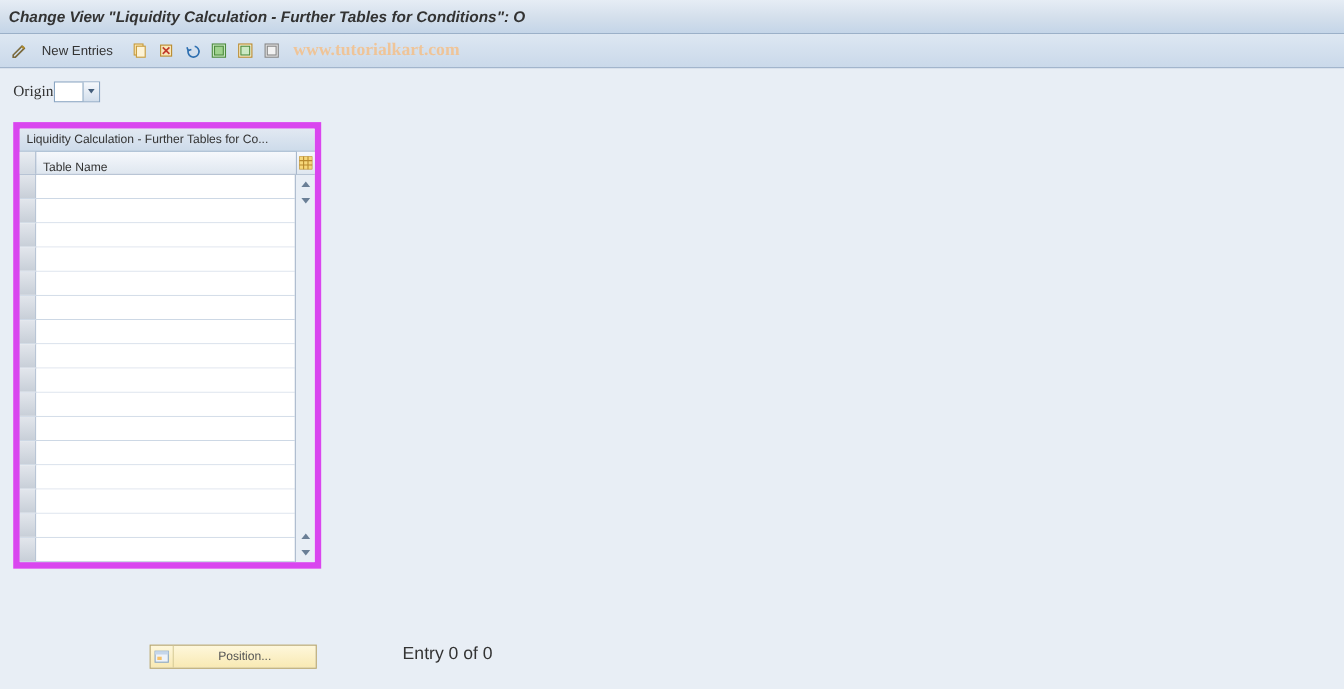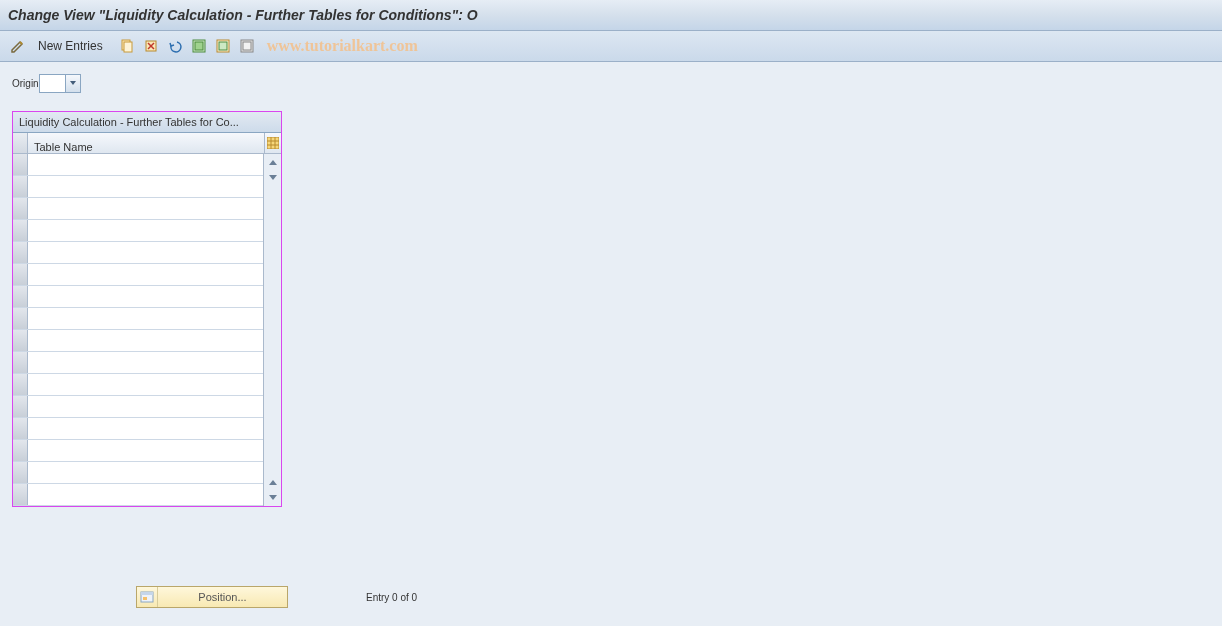--- a/index.html
+++ b/index.html
@@ -63,23 +63,24 @@
   }
   .content-area {
     padding: 12px;
   }
   .origin-row {
     display: flex;
     align-items: center;
     margin-bottom: 18px;
   }
   .origin-label {
-    font-size: 10px;
+    font-size: 14px;
     color: #333;
     margin-right: 0;
+    font-family: Liberation Serif, serif;
   }
   .origin-select {
     width: 40px;
     height: 17px;
     border: 1px solid #8aa6c2;
     background: #fff;
     position: relative;
     display: flex;
     align-items: center;
   }
@@ -99,21 +100,21 @@
     top: 6px;
     width: 0;
     height: 0;
     border-left: 3px solid transparent;
     border-right: 3px solid transparent;
     border-top: 4px solid #435d7a;
     z-index: 2;
   }
   .table-panel {
     width: 268px;
-    border: 1px solid #d946ef;
+    border: 6px solid #d946ef;
     background: #fff;
   }
   .table-title {
     background: linear-gradient(to bottom, #e2e9f2, #cddbea);
     border-bottom: 1px solid #8aa6c2;
     height: 20px;
     display: flex;
     align-items: center;
     padding: 0 6px;
     font-size: 11px;
@@ -201,21 +202,21 @@
     border-right: 4px solid transparent;
   }
   .scroll-btn.up::before { border-bottom: 5px solid #6a7f96; }
   .scroll-btn.down::before { border-top: 5px solid #6a7f96; }
   .footer-area {
     position: absolute;
     left: 0;
     bottom: 18px;
     width: 100%;
     display: flex;
-    align-items: center;
+    align-items: flex-start;
   }
   .position-btn {
     margin-left: 136px;
     width: 150px;
     height: 20px;
     background: linear-gradient(to bottom, #fef7db, #f8e9b3);
     border: 1px solid #b9a66a;
     display: flex;
     align-items: center;
     cursor: pointer;
@@ -229,21 +230,21 @@
     border-right: 1px solid #d8cc9a;
   }
   .position-btn .label {
     flex: 1;
     text-align: center;
     font-size: 11px;
     color: #555;
   }
   .entry-text {
     margin-left: 78px;
-    font-size: 10px;
+    font-size: 16px;
     color: #333;
   }
   svg { display: block; }
 </style>
 </head>
 <body>
 
 <div class="title-bar">
   <span class="title-text">Change View "Liquidity Calculation - Further Tables for Conditions": O</span>
 </div>

